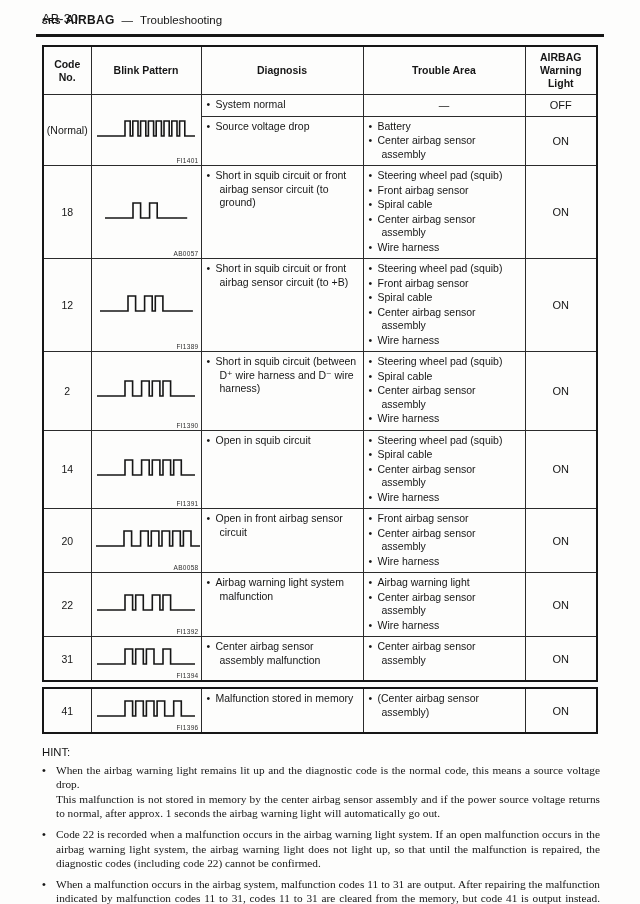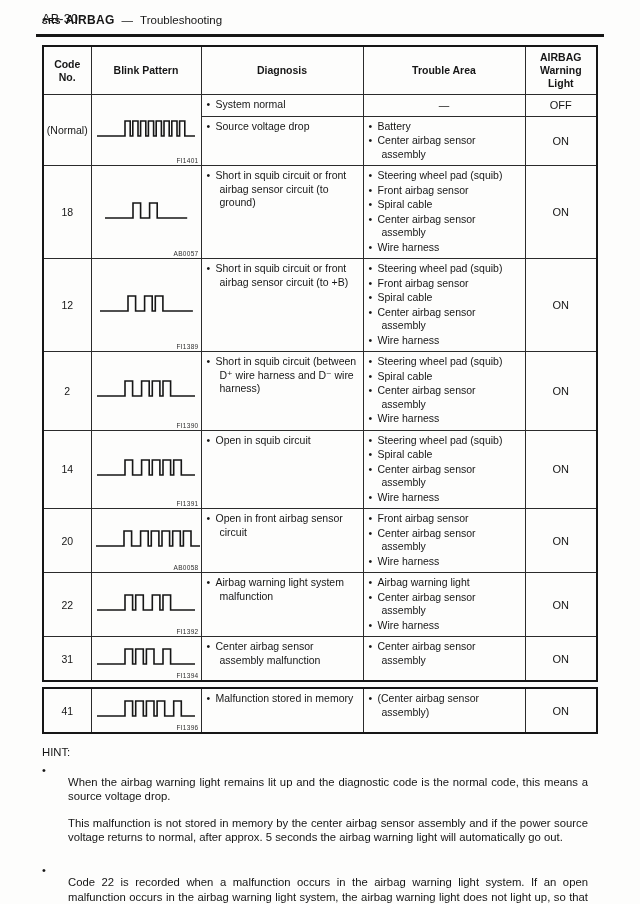--- a/index.html
+++ b/index.html
@@ -37,21 +37,21 @@
   td.txt .item{padding-left:13px;text-indent:-13px;margin:0 0 1px 0;}
   td.txt .item .blt{display:inline-block;width:9px;text-indent:0;}
   td.dash-cell{text-align:center;vertical-align:middle;font-size:10.5px;}
   td.light{text-align:center;vertical-align:middle;font-size:11px;padding:2px;}
   
   .hint{margin:11px 40px 0 42px;font-size:11.3px;line-height:14.6px;color:#151515;}
   .hint-heading{font-weight:normal;margin-bottom:3px;}
   .hint-item{display:flex;margin-bottom:6px;}
   .hint-bullet{flex:none;width:14px;font-size:11px;}
   .hint-text{flex:1;text-align:justify;}
-  .hint-text p{margin:12px;}
+  .hint-text p{margin:0;font-family:Liberation Serif, serif;}
 </style>
 </head>
 <body>
 
 <div class="page">
 
   <div class="pg-header">
     <span class="page-code">AB-30</span>
     <span class="doc-title"><span class="srs">SRS</span> <span class="airbag">AIRBAG</span><span class="dash">—</span><span class="section">Troubleshooting</span></span>
   </div>
@@ -263,21 +263,21 @@
       </tbody>
   </table>
 
   <div class="hint">
     <div class="hint-heading">HINT:</div>
     <div id="hint-list">
         <div class="hint-item">
           <span class="hint-bullet">•</span>
           <div class="hint-text">
             <p>When the airbag warning light remains lit up and the diagnostic code is the normal code, this means a source voltage drop.</p>
-            <p>This malfunction is not stored in memory by the center airbag sensor assembly and if the power source voltage returns to normal, after approx. 5 seconds the airbag warning light will automatically go out.</p>
+            <p>This malfunction is not stored in memory by the center airbag sensor assembly and if the power source voltage returns to normal, after approx. 1 seconds the airbag warning light will automatically go out.</p>
           </div>
         </div>
         <div class="hint-item">
           <span class="hint-bullet">•</span>
           <div class="hint-text">
             <p>Code 22 is recorded when a malfunction occurs in the airbag warning light system. If an open malfunction occurs in the airbag warning light system, the airbag warning light does not light up, so that until the malfunction is repaired, the diagnostic codes (including code 22) cannot be confirmed.</p>
           </div>
         </div>
         <div class="hint-item">
           <span class="hint-bullet">•</span>

